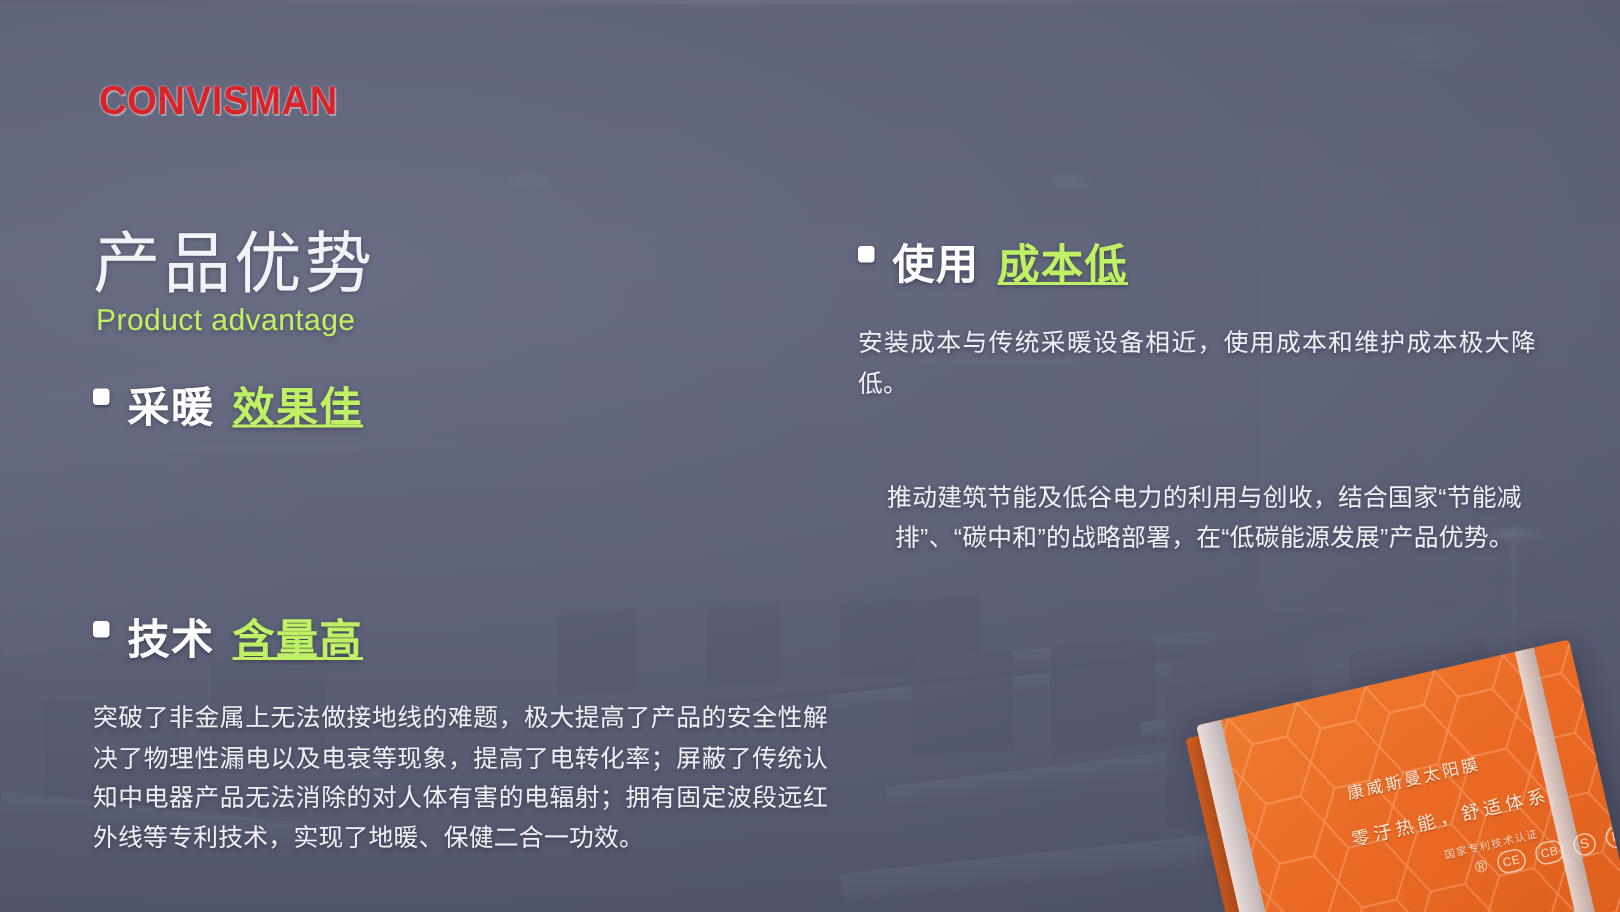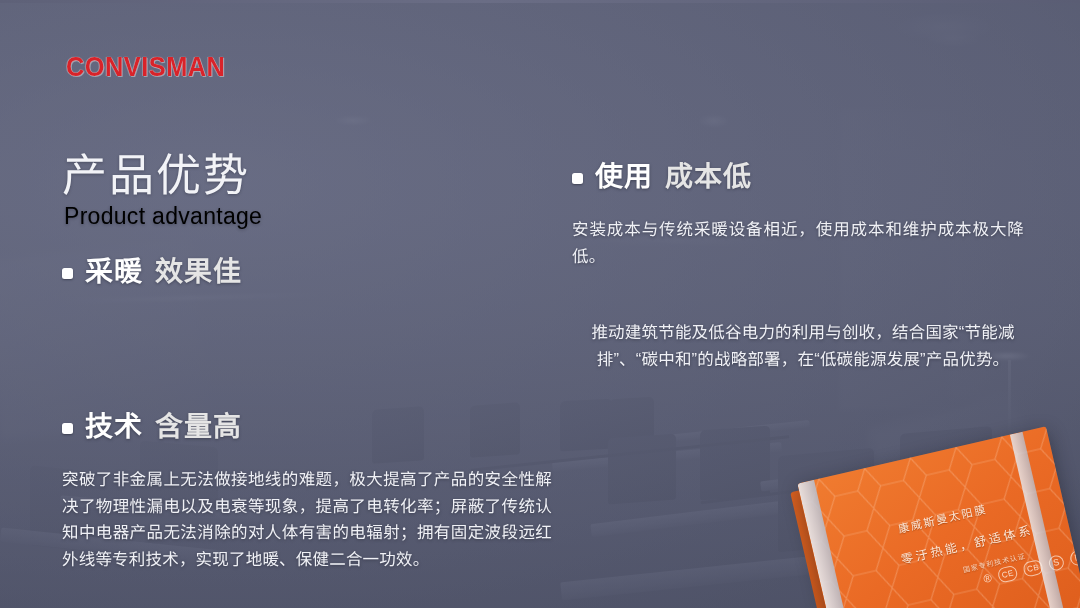--- a/index.html
+++ b/index.html
@@ -240,49 +240,50 @@
   #page-title {
     position:absolute; left:62px; top:152px;
     font-size:45px; font-weight:300;
     color:#f2f3f7;
     letter-spacing:2px;
     line-height:1.08;
     text-shadow:0 1px 3px rgba(35,38,52,.4);
   }
   #page-subtitle {
     position:absolute; left:64px; top:203px;
-    font-size:23px; font-weight:400;
-    color:#000000;
+    font-size:20px; font-weight:400;
+    color:#bef264;
     letter-spacing:.3px;
     text-shadow:0 1px 3px rgba(35,38,52,.4);
   }
 
   .block { position:absolute; }
 
   .head {
-    display:flex; align-items:center; gap:12px;
+    display:flex; gap:12px;
     font-size:28px; font-weight:bold;
     letter-spacing:1px;
     line-height:1;
     white-space:nowrap;
   }
   .bullet {
     width:11px; height:11px; border-radius:2.5px;
     background:#ffffff;
     box-shadow:0 1px 2px rgba(30,32,45,.5);
     flex:none;
     position:relative; top:1px;
   }
   .head .w {
     color:#ffffff;
     text-shadow:0 1px 3px rgba(30,33,47,.5);
   }
   .head .o {
-    color:#e5e5e5;
+    color:#bef264;
     text-shadow:0 1px 3px rgba(30,33,47,.45);
+    text-decoration:underline;
   }
   .body {
     margin-top:25px;
     font-size:16.5px;
     line-height:1.62;
     color:#f0f1f6;
     letter-spacing:.2px;
     text-shadow:0 1px 3px rgba(32,35,48,.55);
     text-align:justify;
   }

